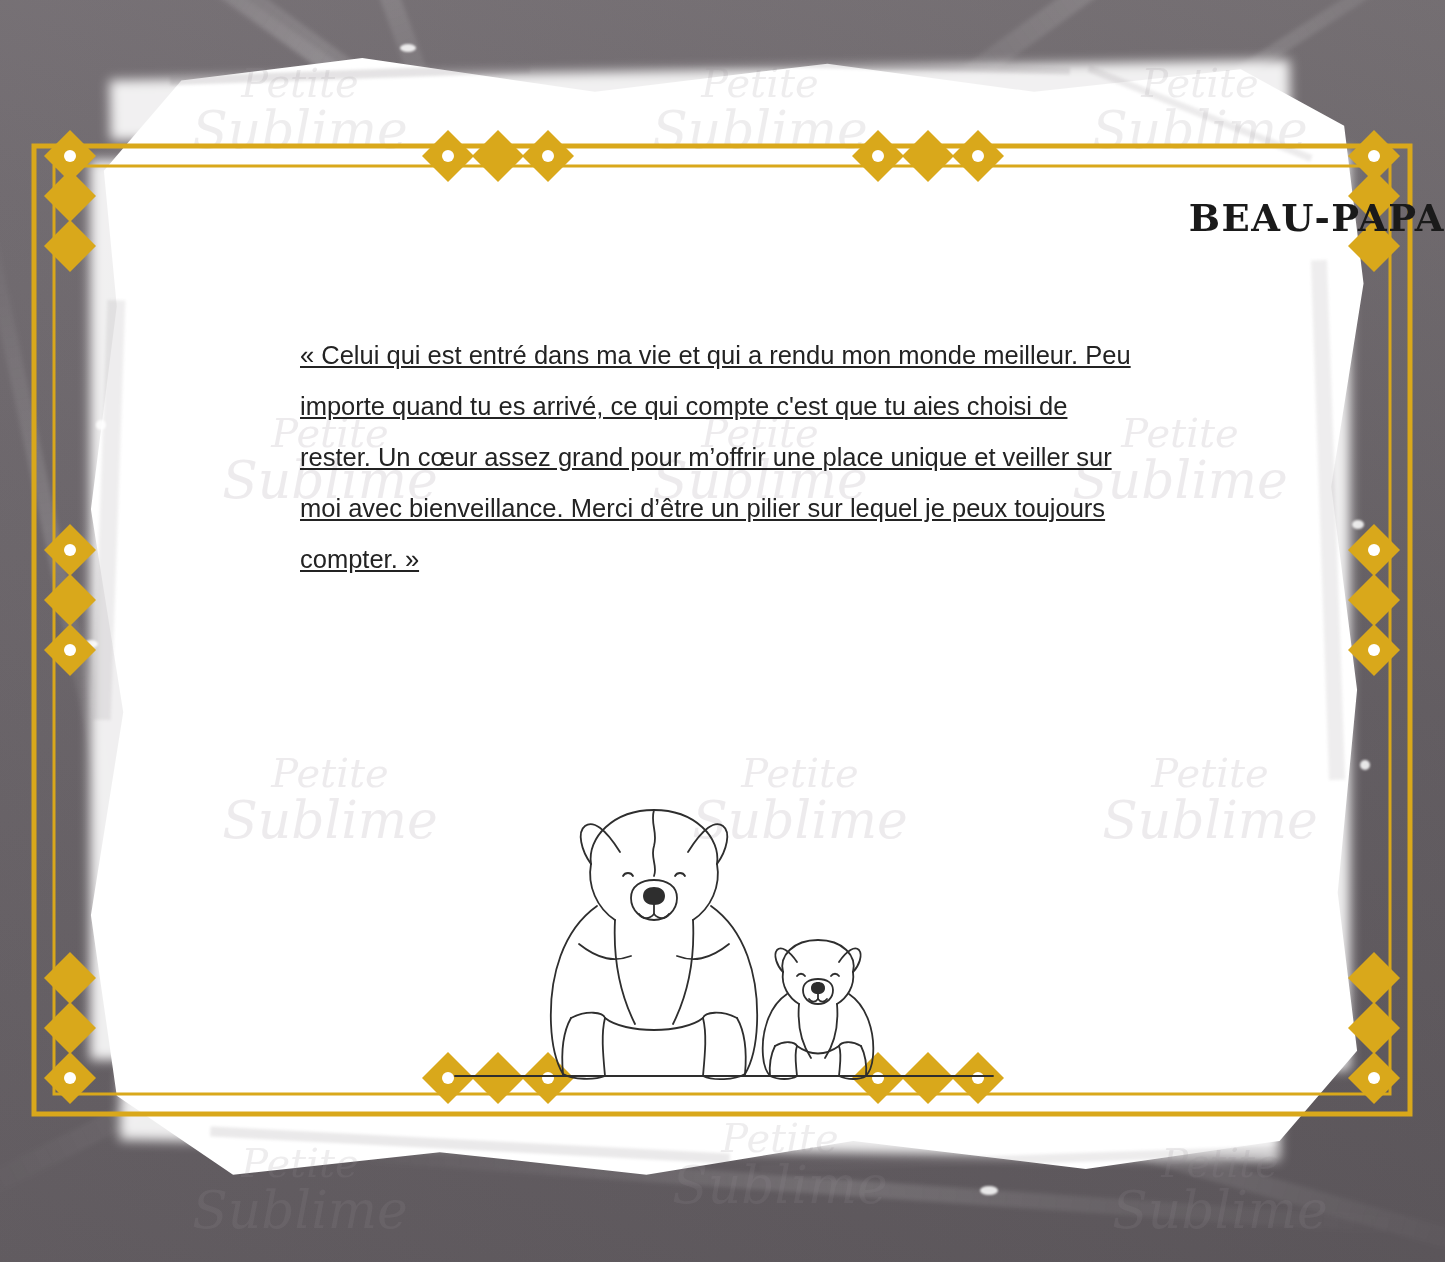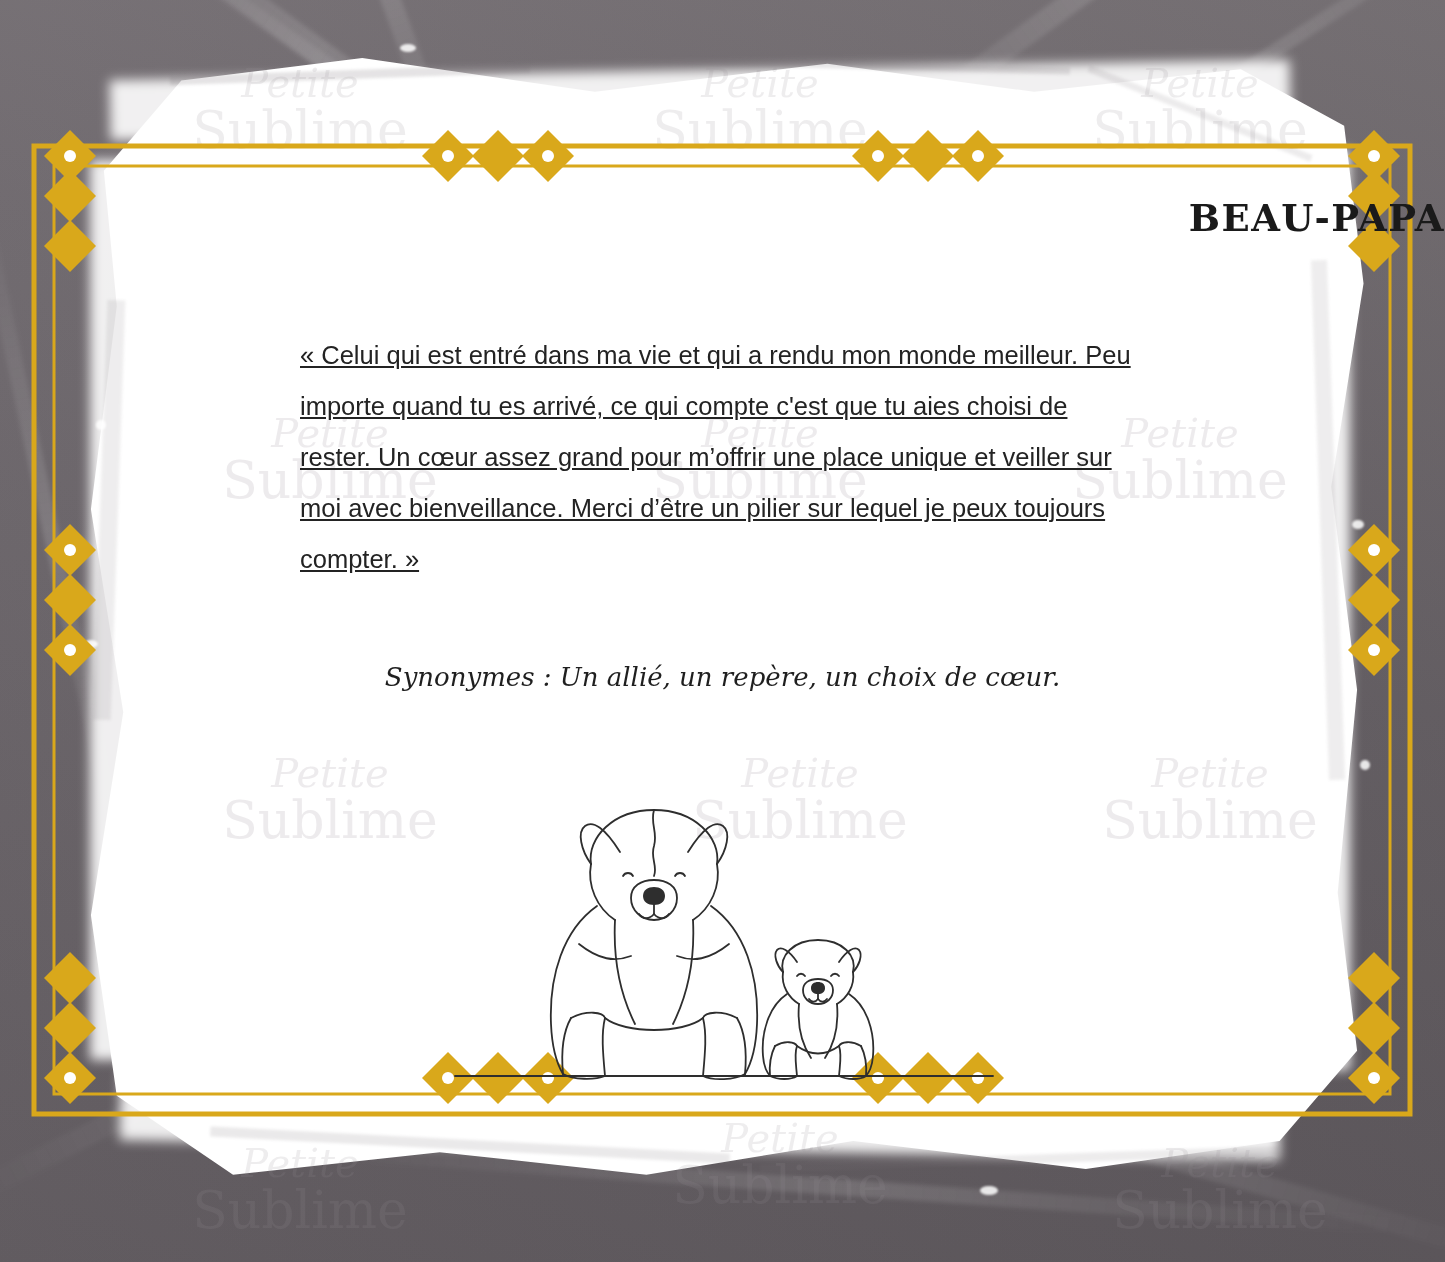--- a/index.html
+++ b/index.html
@@ -106,20 +106,21 @@
     white-space: nowrap;
   }
   .wm .wm-top {
     font-family: "DejaVu Serif", serif;
     font-style: italic;
     font-size: 40px;
     display: block;
   }
   .wm .wm-bot {
     font-family: "DejaVu Serif", serif;
+    font-style: italic;
     font-size: 52px;
     display: block;
   }
   .wm-on-white { color: rgba(196,190,194,0.30); }
 
   
   .frame {
     position: absolute;
     left: 22px;
     top: 130px;
@@ -345,21 +346,20 @@
       <polygon points="1326,470 1352,444 1378,470 1352,496"></polygon>
       <polygon points="1326,520 1352,494 1378,520 1352,546"></polygon>
       <circle cx="1352" cy="420" r="6" fill="#fff"></circle>
       <circle cx="1352" cy="520" r="6" fill="#fff"></circle>
     </g>
   </svg>
 
   <div class="content">
     <div class="title">BEAU-PAPA</div>
     <div class="definition">« Celui qui est entré dans ma vie et qui a rendu mon monde meilleur. Peu importe quand tu es arrivé, ce qui compte c'est que tu aies choisi de rester. Un cœur assez grand pour m’offrir une place unique et veiller sur moi avec bienveillance. Merci d’être un pilier sur lequel je peux toujours compter. »</div>
-    <div class="synonyms">Synonymes : Un allié, un repère, un choix de cœur.</div>
 
     <svg class="illustration" viewBox="0 0 560 320">
       <g fill="none" stroke="#2e2e2e" stroke-width="1.8" stroke-linecap="round" stroke-linejoin="round">
 
         <path d="M10 296 L548 296"></path>
 
         <path d="M175 72 C160 48 148 40 140 46 C132 52 136 70 146 84"></path>
         <path d="M243 72 C258 48 270 40 278 46 C286 52 282 70 272 84"></path>
         <path d="M146 84 C142 58 168 30 209 30 C250 30 276 58 272 84"></path>
         <path d="M146 84 C142 106 152 128 170 140"></path>

